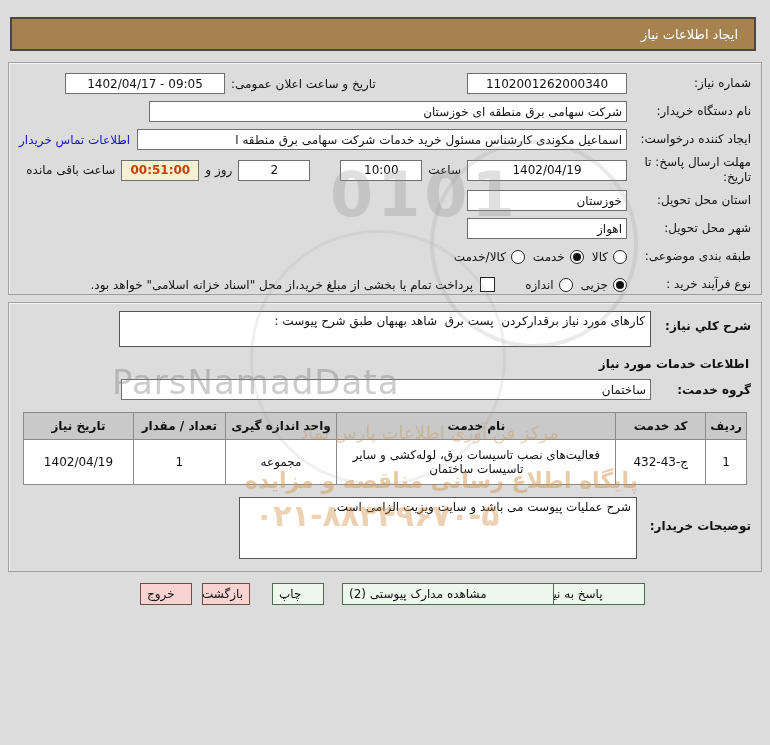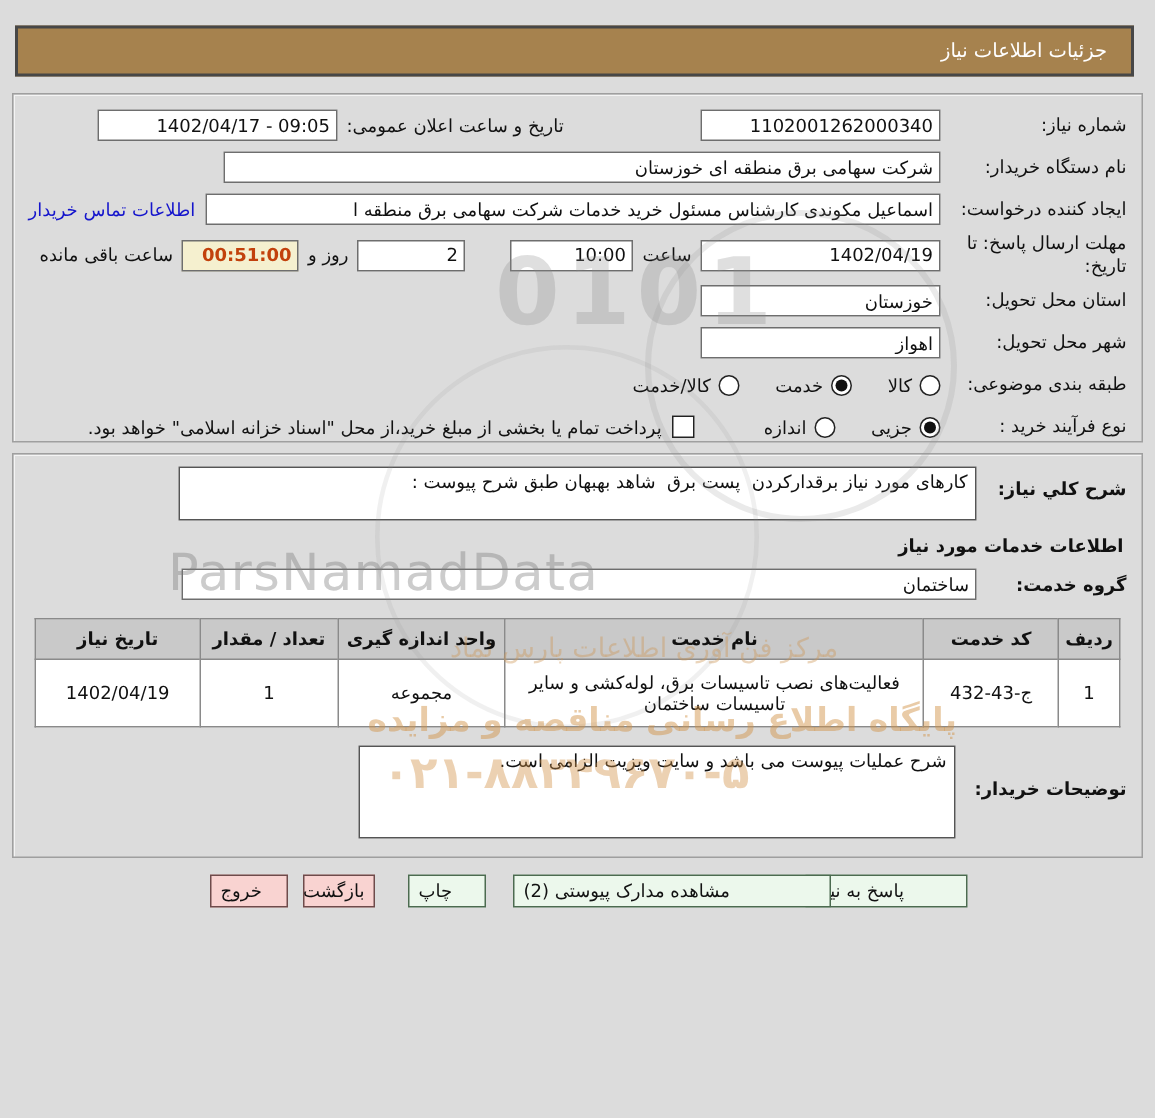--- a/index.html
+++ b/index.html
@@ -32,32 +32,32 @@
     font-family:"DejaVu Sans",sans-serif;font-size:12px;color:#111;
     padding:1px 4px;box-sizing:content-box;
   }
   .tarea{
     border:1px solid #555;background:#fff;resize:none;
     font-family:"DejaVu Sans",sans-serif;font-size:12px;color:#111;
     padding:2px 5px;box-sizing:border-box;
   }
   .w150{width:150px}.w468{width:468px}.w515{width:505px}
   .w72{width:72px}.w62{width:62px}.w68{width:68px}
-  .center{text-align:right}.ltr{direction:ltr}
+  .center{text-align:center}.ltr{direction:ltr}
   .beige{background:#f5f0cf;color:#c2410c;font-weight:bold}
   .link{color:#1414cc;margin-right:7px;white-space:nowrap;cursor:pointer}
   .sp{display:inline-block}
   .lab{margin:0 6px;white-space:nowrap}
   
   .radio{width:12px;height:12px;border:1px solid #222;border-radius:50%;
     background:#fff;display:inline-block;margin-left:5px;position:relative;flex:0 0 auto}
   .radio.on::after{content:"";position:absolute;inset:2px;background:#111;border-radius:50%}
   .checkbox{width:13px;height:13px;border:1px solid #222;background:#fff;
     display:inline-block;margin-left:7px;flex:0 0 auto}
-  .opt{display:flex;align-items:flex-end;margin-left:24px}
+  .opt{display:flex;align-items:flex-end;margin-left:8px}
   
   .heading{font-weight:bold;margin:10px 2px 6px}
   table.svc{border-collapse:collapse;width:724px;margin:10px 4px 0 auto;background:#fff}
   table.svc th{background:#c9c9c9;font-weight:bold;border:1px solid #8a8a8a;
     height:24px;font-size:12px;padding:1px 4px}
   table.svc td{border:1px solid #8a8a8a;text-align:center;font-size:12px;
     padding:3px 4px;height:38px;vertical-align:middle}
   
   .btn{
     position:absolute;top:583px;height:22px;box-sizing:border-box;
@@ -82,21 +82,21 @@
   .wm-circle2{left:250px;top:230px;width:250px;height:250px;
     border:3px solid rgba(150,150,150,.14);border-radius:50%}
   .wm-center{left:300px;top:422px;font-size:18px;color:rgba(205,150,85,.40)}
   .wm-line{left:245px;top:468px;font-size:22px;font-weight:bold;color:rgba(210,146,72,.48)}
   .wm-phone{left:255px;top:498px;font-size:30px;font-weight:bold;color:rgba(210,146,72,.42)}
 </style>
 </head>
 <body>
 
 <div class="titlebar">
-  <span>جزئیات اطلاعات نیاز</span>
+  <span>ایجاد اطلاعات نیاز</span>
 </div>
 
 <div id="panel1" class="panel">
 
   <div class="frow">
     <span class="flabel">شماره نیاز:</span>
     <input class="box w150 center ltr" value="1102001262000340" style="">
     <span class="sp" style="flex:1"></span>
     <span class="lab">تاریخ و ساعت اعلان عمومی:</span>
     <input class="box w150 center ltr" value="1402/04/17 - 09:05" style="">

